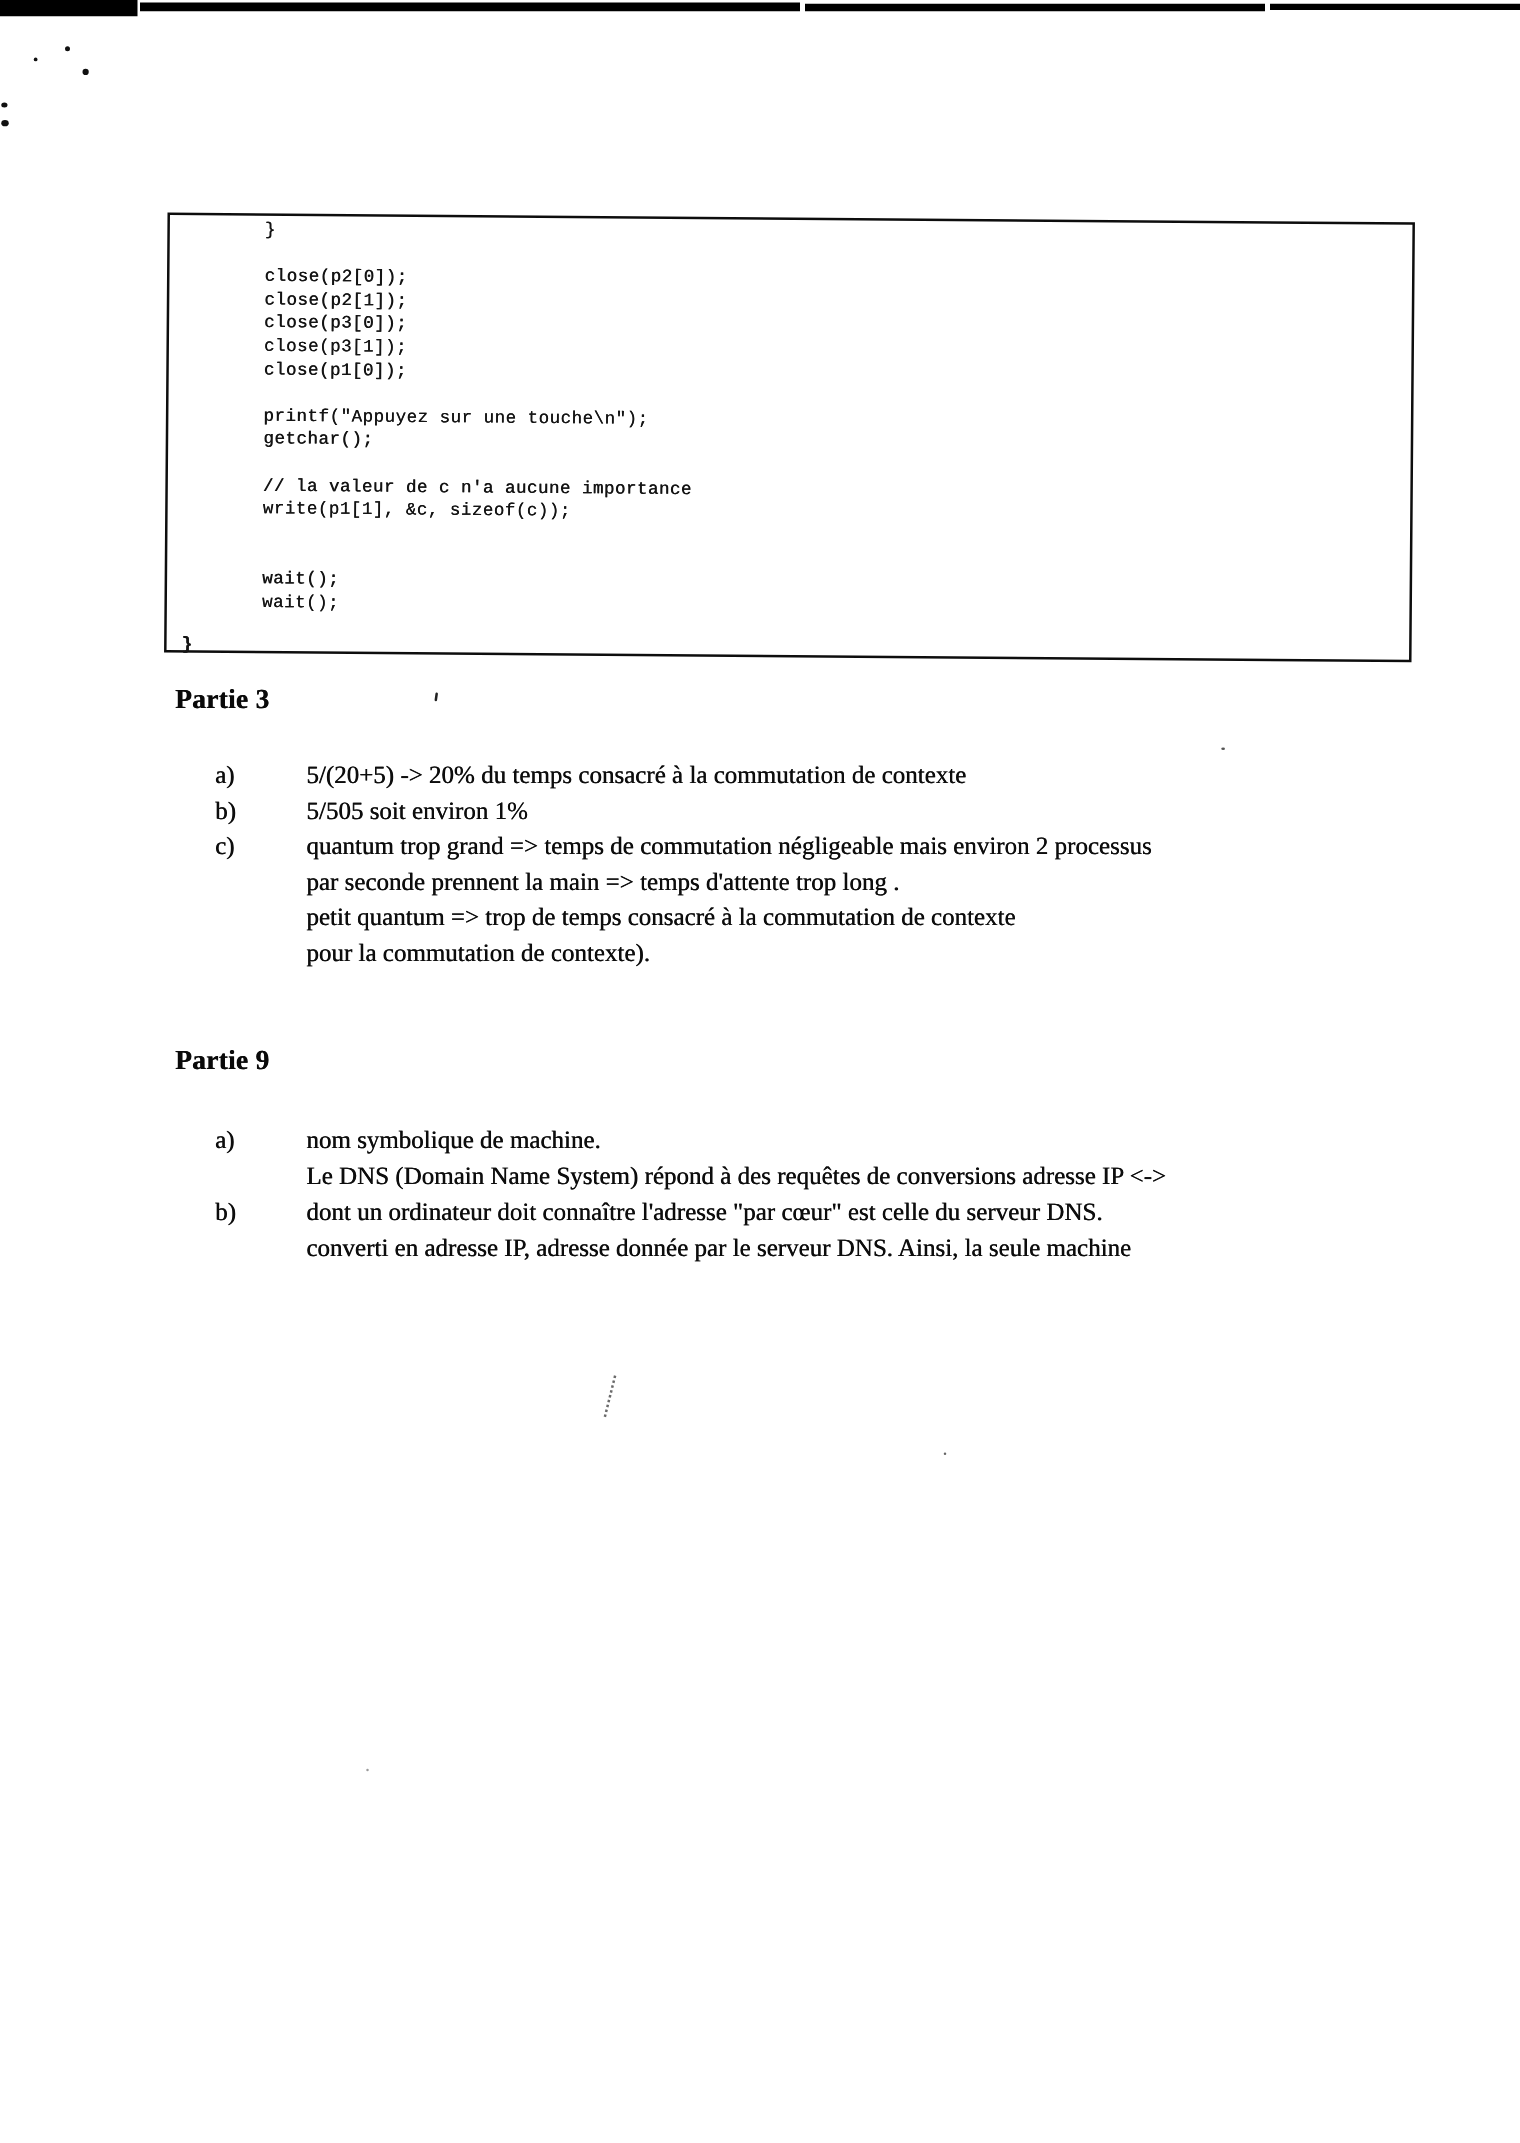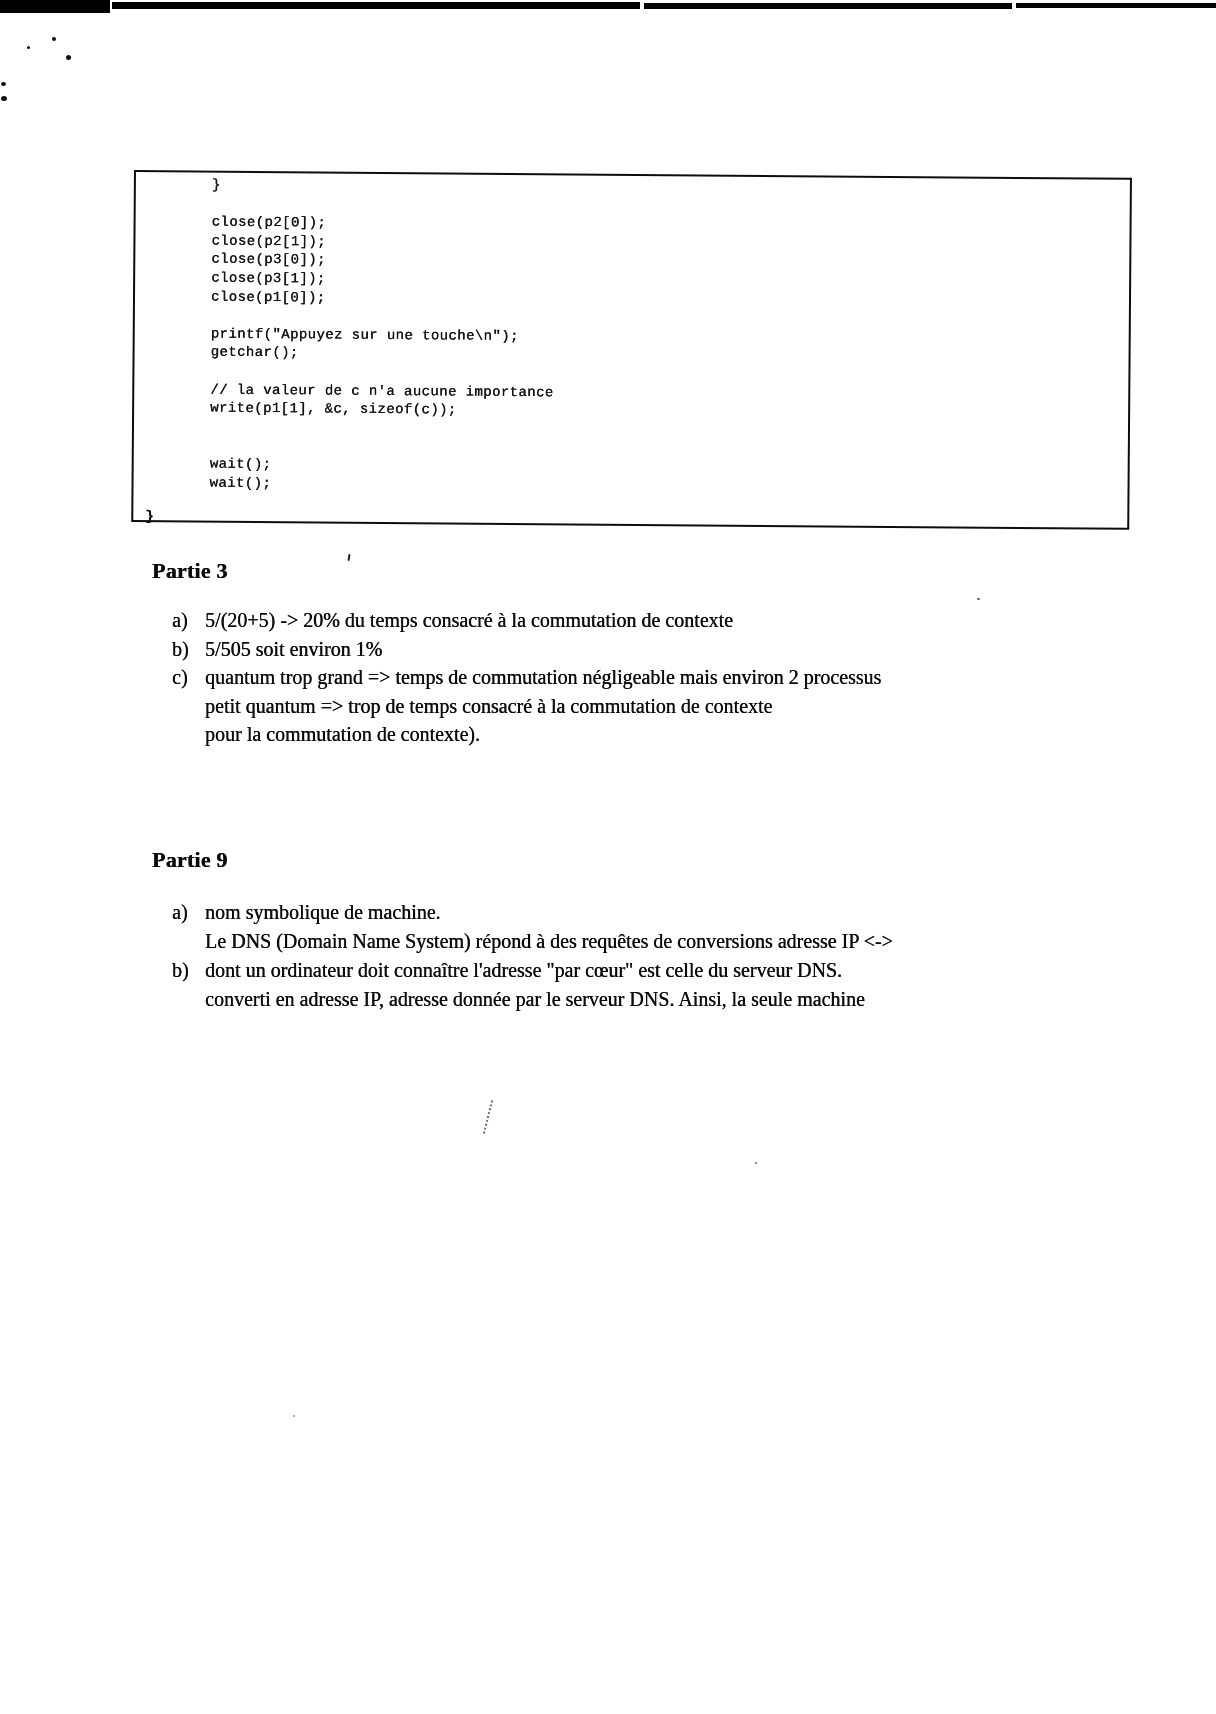--- a/index.html
+++ b/index.html
@@ -48,31 +48,31 @@
     font-size:14px;line-height:18.6px;letter-spacing:0.4px;
     color:#141414;white-space:pre;
   }
   .brace{
     position:absolute;left:12px;bottom:-4px;
     font-family:"Liberation Mono","DejaVu Sans Mono",monospace;
     font-size:14px;font-weight:bold;color:#141414;
   }
 
   
-  .h{position:absolute;left:140px;margin:12px;font-size:22px;font-weight:bold;letter-spacing:0.2px;color:#0a0a0a;}
+  .h{position:absolute;left:140px;margin:0;font-size:22px;font-weight:bold;letter-spacing:0.2px;color:#0a0a0a;}
   .h-p3{top:546px;}
   .h-p4{top:835px;}
 
   
   .list{position:absolute;left:172px;font-size:20px;color:#0d0d0d;}
   .list-p3{top:606px;line-height:28.5px;}
   .list-p4{top:898px;line-height:29px;}
   .item{display:flex;align-items:flex-start;}
   .lbl{width:33px;flex:none;}
-  .lines{flex:none;}
+  .lines{flex:none;margin-left:40px;}
   .ln{white-space:nowrap;}
 </style>
 </head>
 <body>
 
 <div class="page">
 
   <div class="scanbar bar-a"></div>
   <div class="scanbar bar-b"></div>
   <div class="scanbar bar-c"></div>
@@ -123,20 +123,21 @@
     <div class="item">
       <div class="lbl">b)</div>
       <div class="lines">
         <div class="ln">5/505 soit environ 1%</div>
       </div>
     </div>
     <div class="item">
       <div class="lbl">c)</div>
       <div class="lines">
         <div class="ln">quantum trop grand =&gt; temps de commutation négligeable mais environ 2 processus</div>
+        <div class="ln">par seconde prennent la main =&gt; temps d'attente trop long .</div>
         <div class="ln">petit quantum =&gt; trop de temps consacré à la commutation de contexte</div>
         <div class="ln">pour la commutation de contexte).</div>
       </div>
     </div>
   </div>
 
   <h2 class="h h-p4">Partie 9</h2>
 
   <div class="list list-p4">
     <div class="item">

